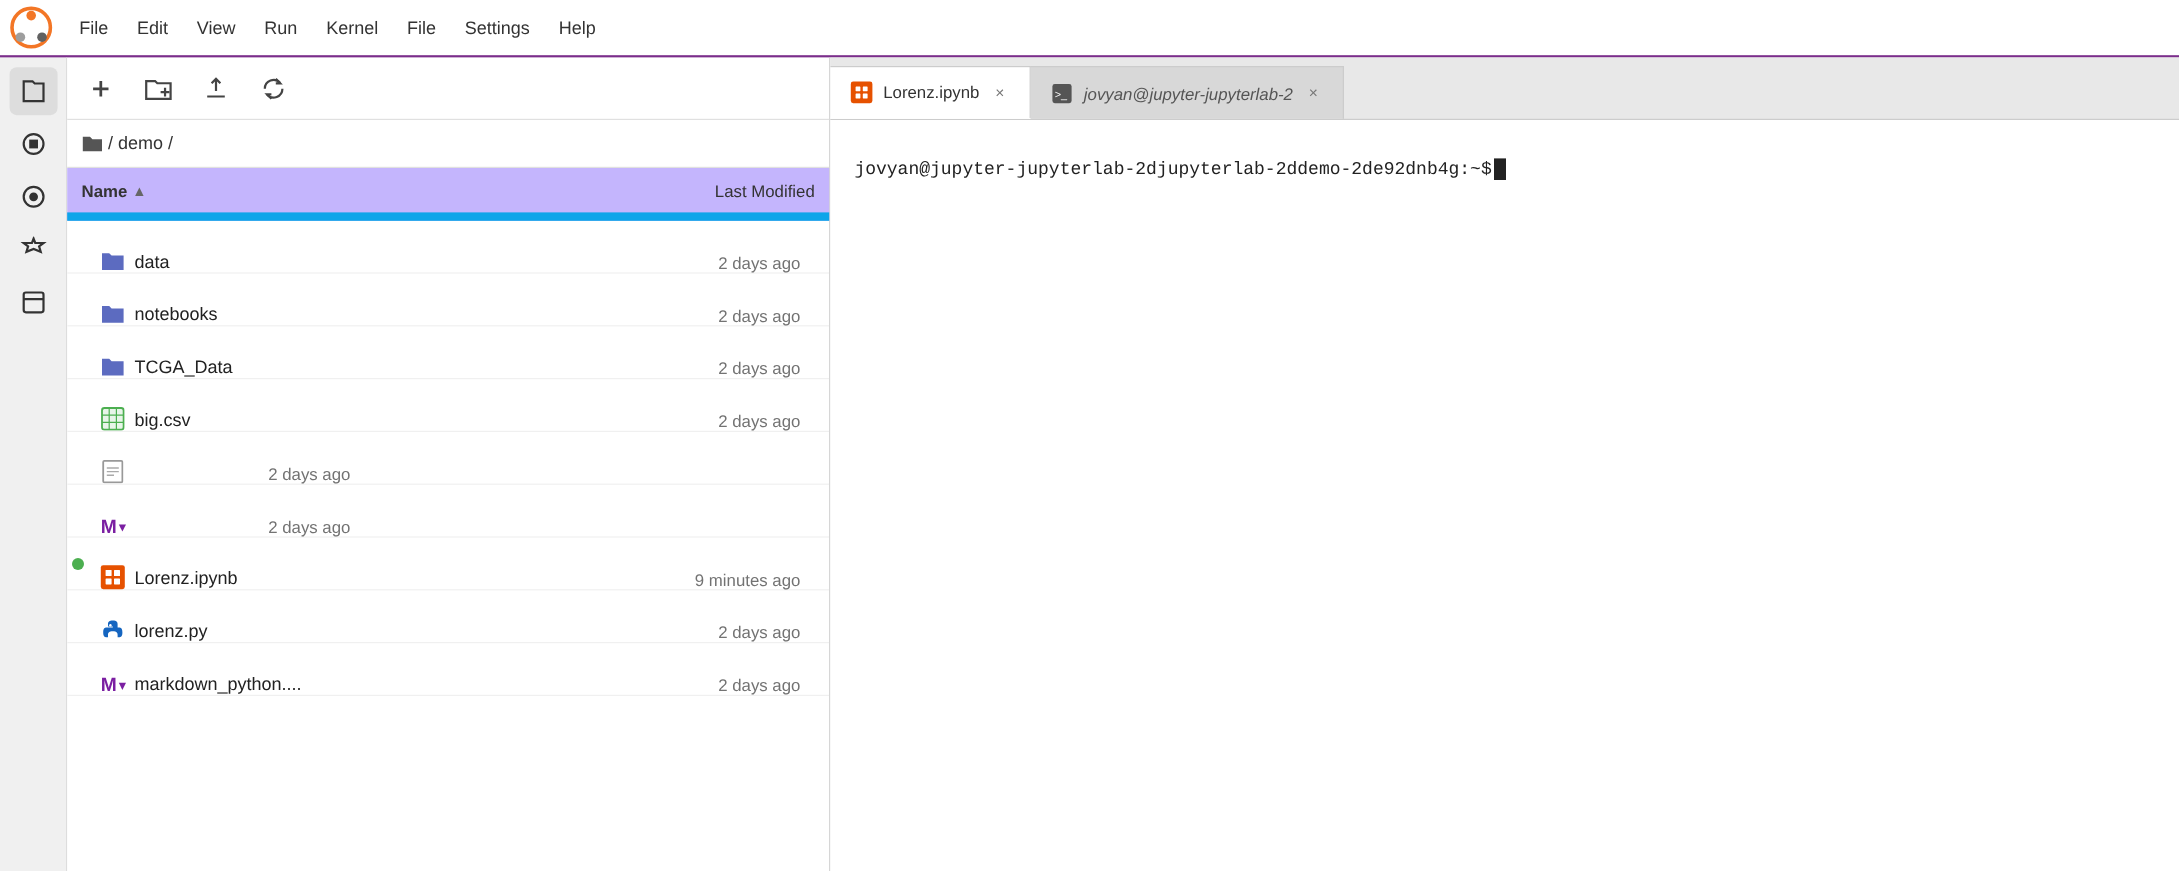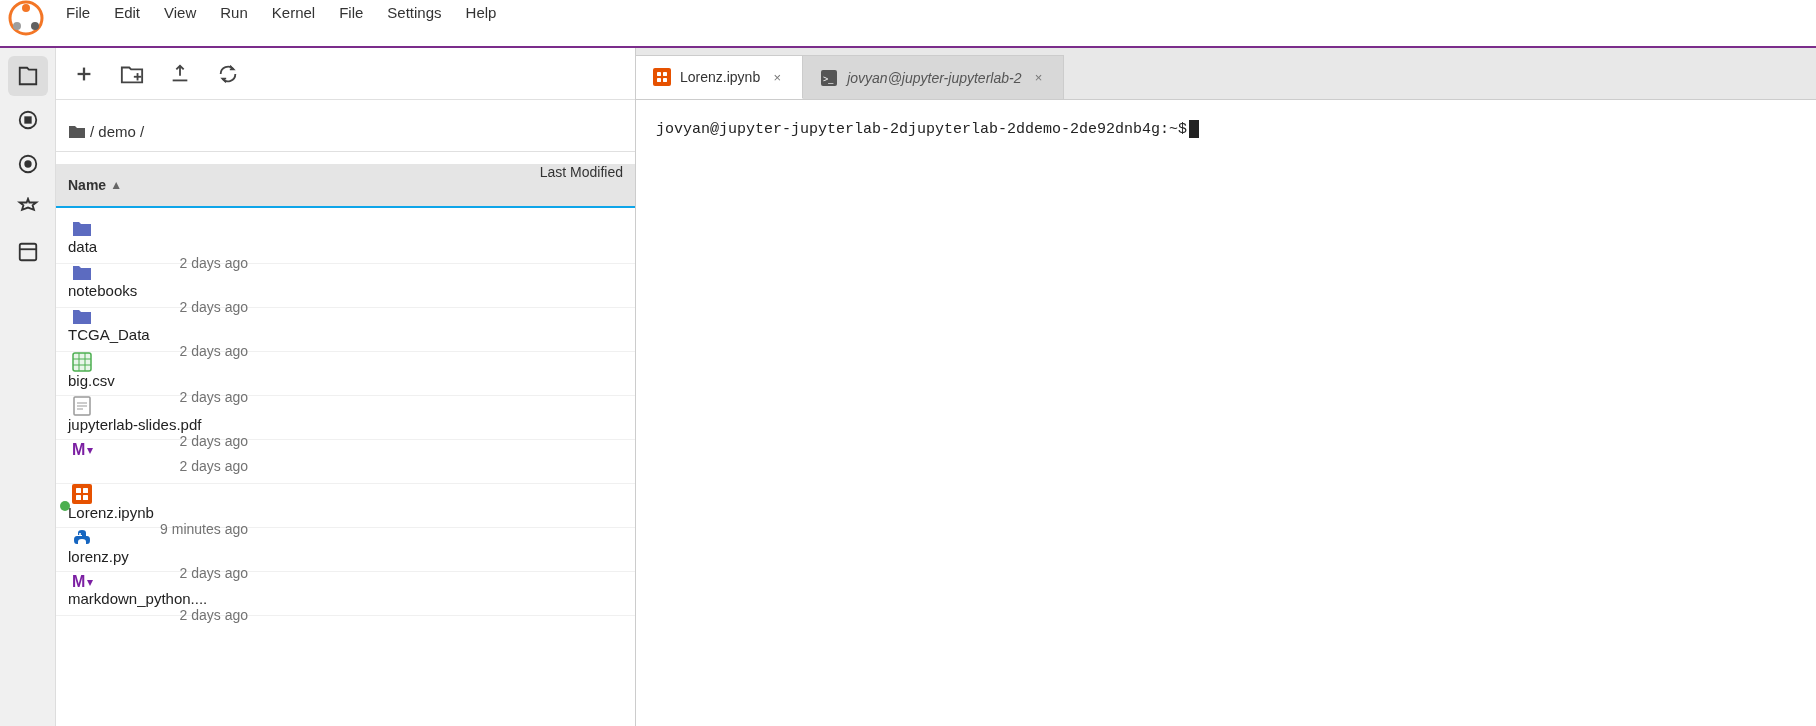--- a/index.html
+++ b/index.html
@@ -4,20 +4,21 @@
   <style>
     * { box-sizing: border-box; margin: 0; padding: 0; }
     body { font-family: -apple-system, BlinkMacSystemFont, 'Segoe UI', sans-serif; background: #f5f5f5; overflow: hidden; width: 1816px; height: 726px; }
 
     
     .menu-bar {
       height: 48px;
       background: #fff;
       border-bottom: 2px solid #7b2d8b;
       display: flex;
+      align-items: center;
       padding: 0 8px;
       gap: 4px;
     }
     .menu-logo {
       width: 36px;
       height: 36px;
       margin-right: 8px;
       flex-shrink: 0;
     }
     .menu-item {
@@ -53,26 +54,25 @@
       justify-content: center;
       border-radius: 6px;
       cursor: pointer;
       font-size: 18px;
       color: #555;
     }
     .activity-icon.active { background: #ddd; }
 
     
     .file-panel {
-      width: 580px;
+      width: 636px;
       background: #fff;
       border-right: 1px solid #ccc;
       display: flex;
       flex-direction: column;
-      gap: 12px;
     }
 
     
     .file-toolbar {
       height: 52px;
       display: flex;
       align-items: center;
       padding: 0 12px;
       gap: 16px;
       border-bottom: 1px solid #e0e0e0;
@@ -97,24 +97,25 @@
       padding: 0 12px;
       font-size: 15px;
       color: #333;
       border-bottom: 1px solid #e0e0e0;
       gap: 4px;
     }
 
     
     .file-list-header {
       display: flex;
+      align-items: center;
       padding: 0 12px;
       height: 44px;
-      border-bottom: 2px solid #0ea5e9;
-      background: #e5e5e5;
+      border-bottom: 7px solid #0ea5e9;
+      background: #c4b5fd;
     }
     .col-name {
       flex: 1;
       font-size: 14px;
       font-weight: 600;
       color: #333;
       display: flex;
       align-items: center;
       gap: 4px;
     }
@@ -124,27 +125,26 @@
       font-size: 14px;
       font-weight: 400;
       color: #333;
     }
     .file-list {
       flex: 1;
       overflow-y: auto;
     }
     .file-row {
       display: flex;
-      align-items: flex-start;
-      padding: 0 12px;
+      align-items: flex-end;
+      padding: 0 24px;
       height: 44px;
       border-bottom: 1px solid #f0f0f0;
       cursor: pointer;
       position: relative;
-      flex-direction: column;
     }
     .file-icon {
       width: 28px;
       display: flex;
       align-items: center;
       justify-content: center;
       flex-shrink: 0;
       margin-right: 4px;
     }
     .file-name {
@@ -219,21 +219,21 @@
       justify-content: center;
       border-radius: 3px;
       font-size: 13px;
       color: #777;
     }
 
     
     .terminal-area {
       flex: 1;
       background: #fff;
-      padding: 20px 20px;
+      padding: 32px 20px;
       font-family: 'Courier New', Courier, monospace;
       font-size: 15px;
       color: #222;
       overflow: auto;
     }
     .terminal-prompt {
       display: flex;
       align-items: center;
     }
     .cursor-block {
@@ -393,21 +393,20 @@
         </div>
         <div class="file-row">
           <div class="file-icon">
             <svg width="18" height="20" viewBox="0 0 18 20">
               <rect x="1" y="1" width="16" height="18" rx="1" fill="#fff" stroke="#999" stroke-width="1.5"></rect>
               <line x1="4" y1="7" x2="14" y2="7" stroke="#aaa" stroke-width="1.2"></line>
               <line x1="4" y1="10" x2="14" y2="10" stroke="#aaa" stroke-width="1.2"></line>
               <line x1="4" y1="13" x2="10" y2="13" stroke="#aaa" stroke-width="1.2"></line>
             </svg>
           </div>
-          <span class="file-name">jupyterlab-slides.pdf</span>
           <span class="file-modified">2 days ago</span>
         </div>
         <div class="file-row">
           <div class="file-icon" style="font-weight: bold; font-size: 18px; color: rgb(123, 31, 162);">
             <svg width="22" height="18" viewBox="0 0 22 18">
               <text x="1" y="15" font-size="16" font-weight="bold" fill="#7b1fa2">M</text>
               <polygon points="16,8 19,14 22,8" fill="#7b1fa2"></polygon>
             </svg>
           </div>
           <span class="file-modified">2 days ago</span>

